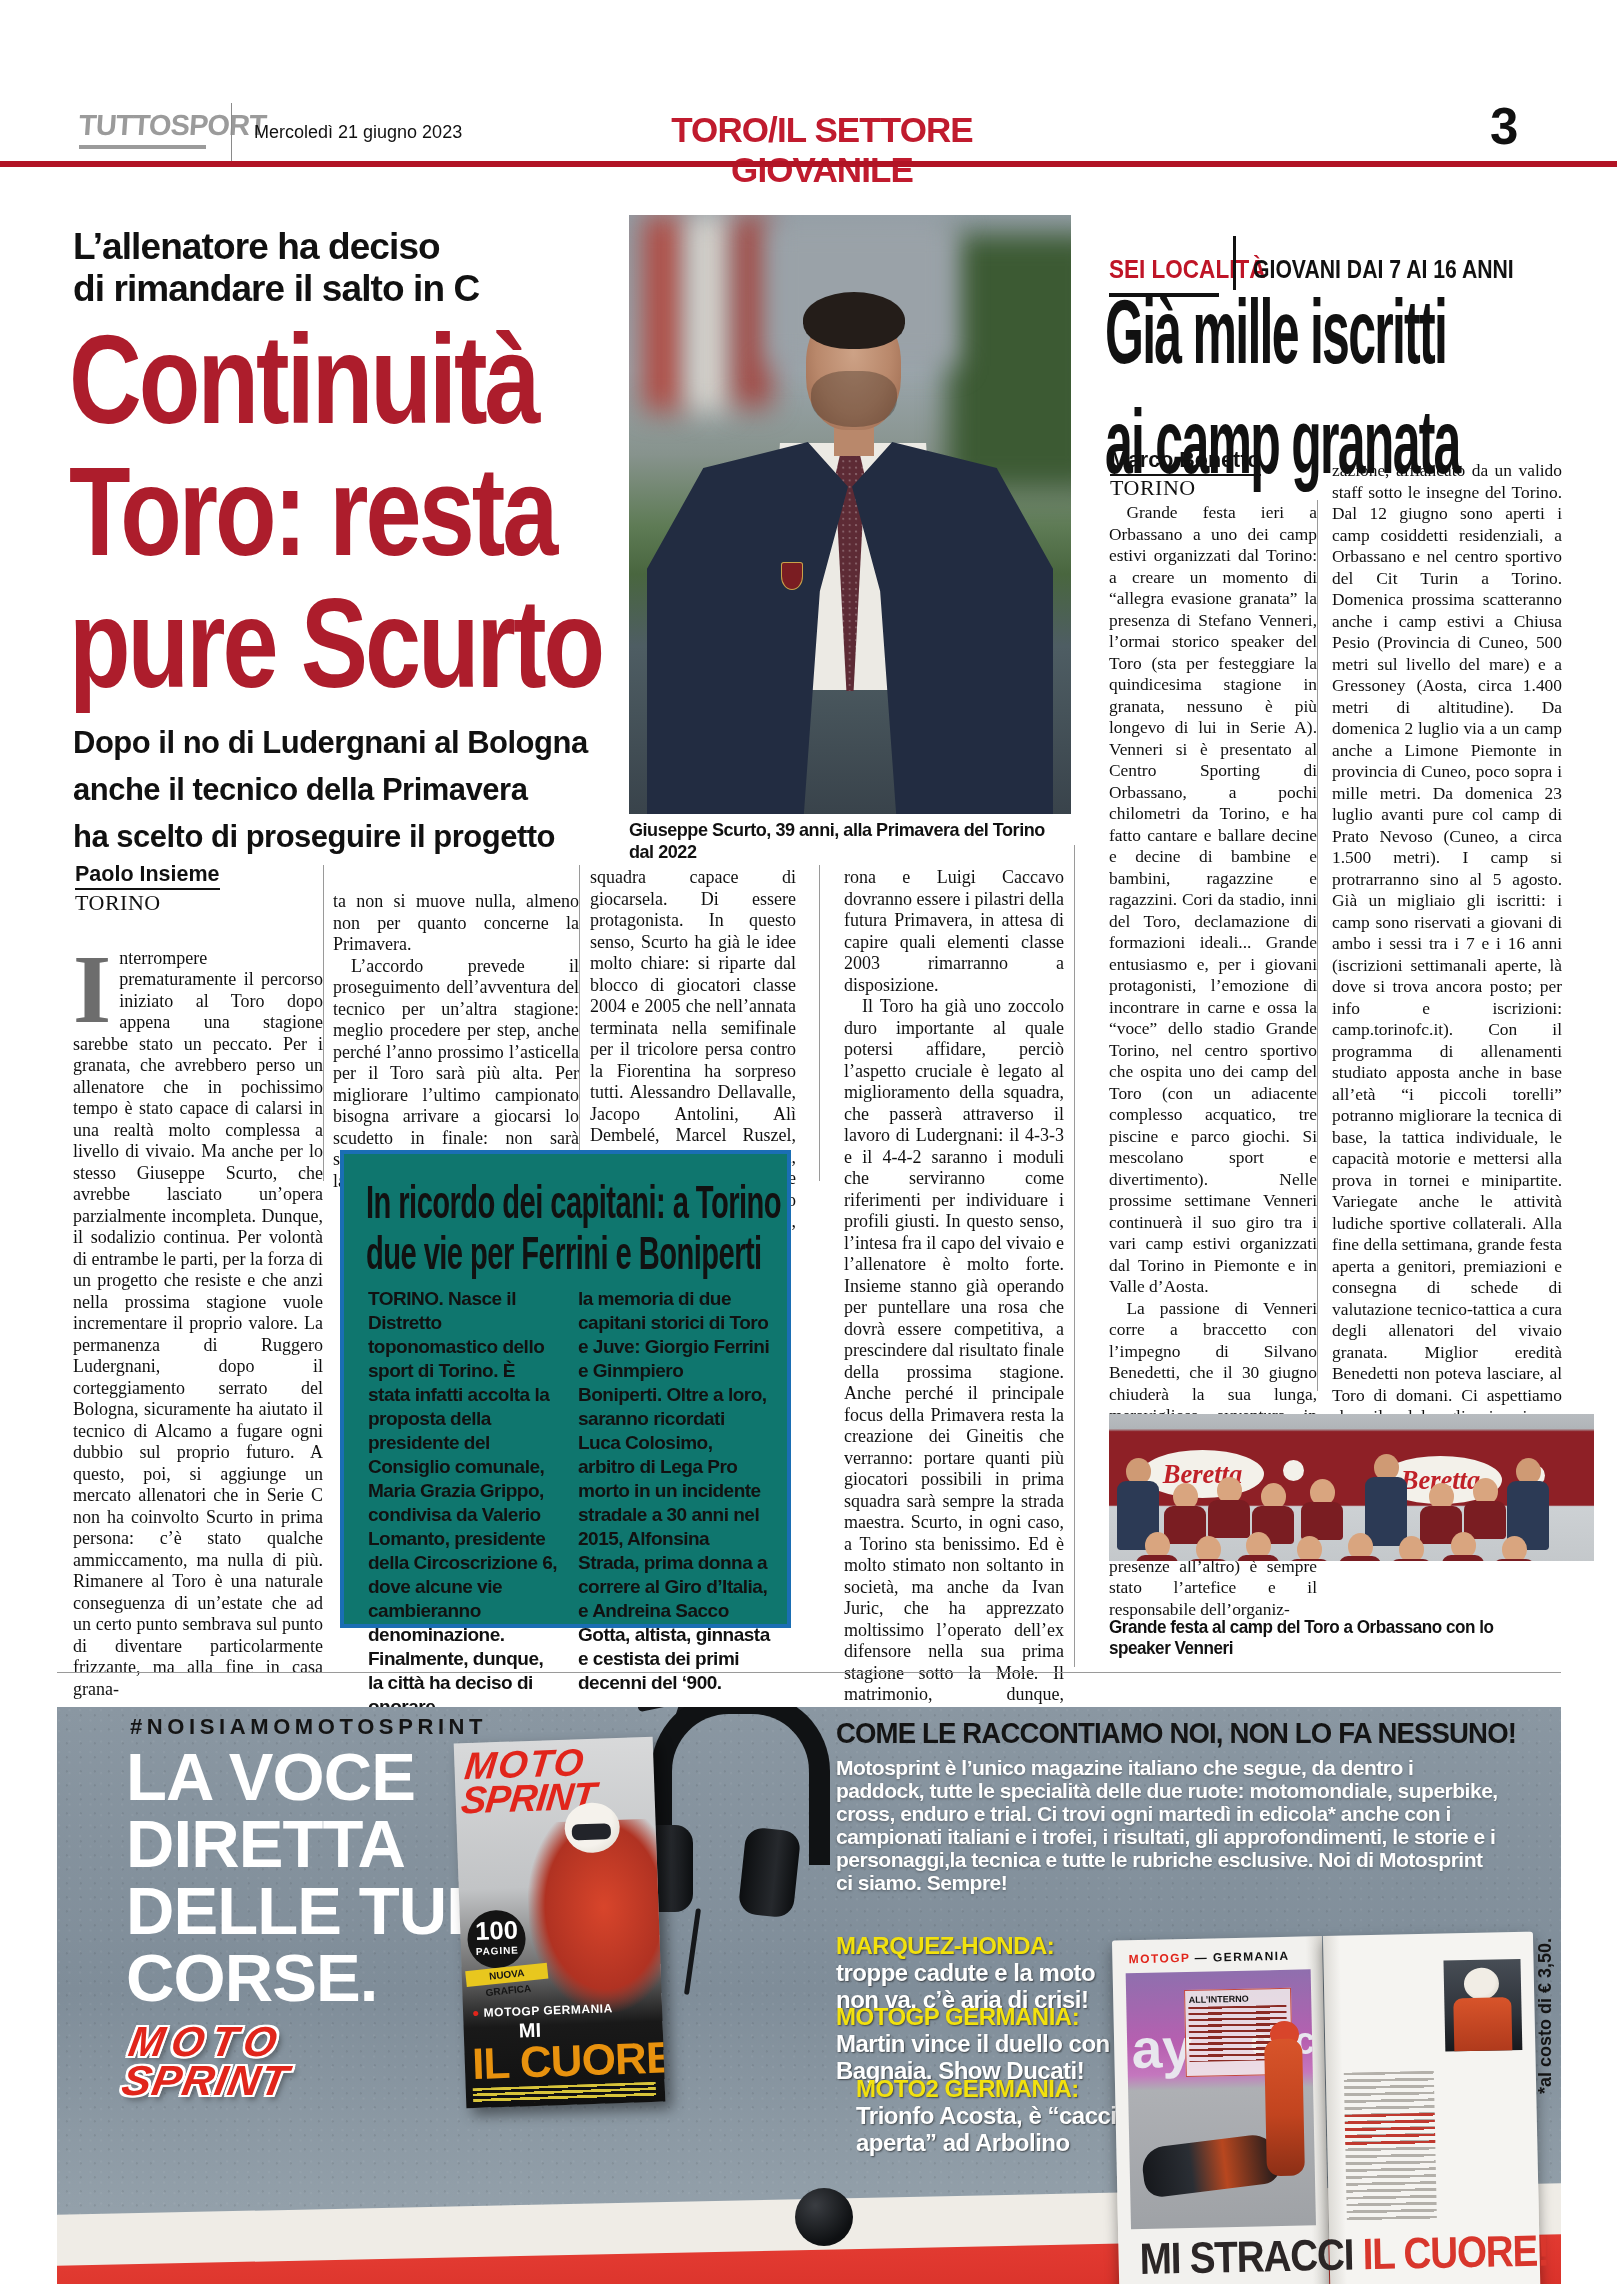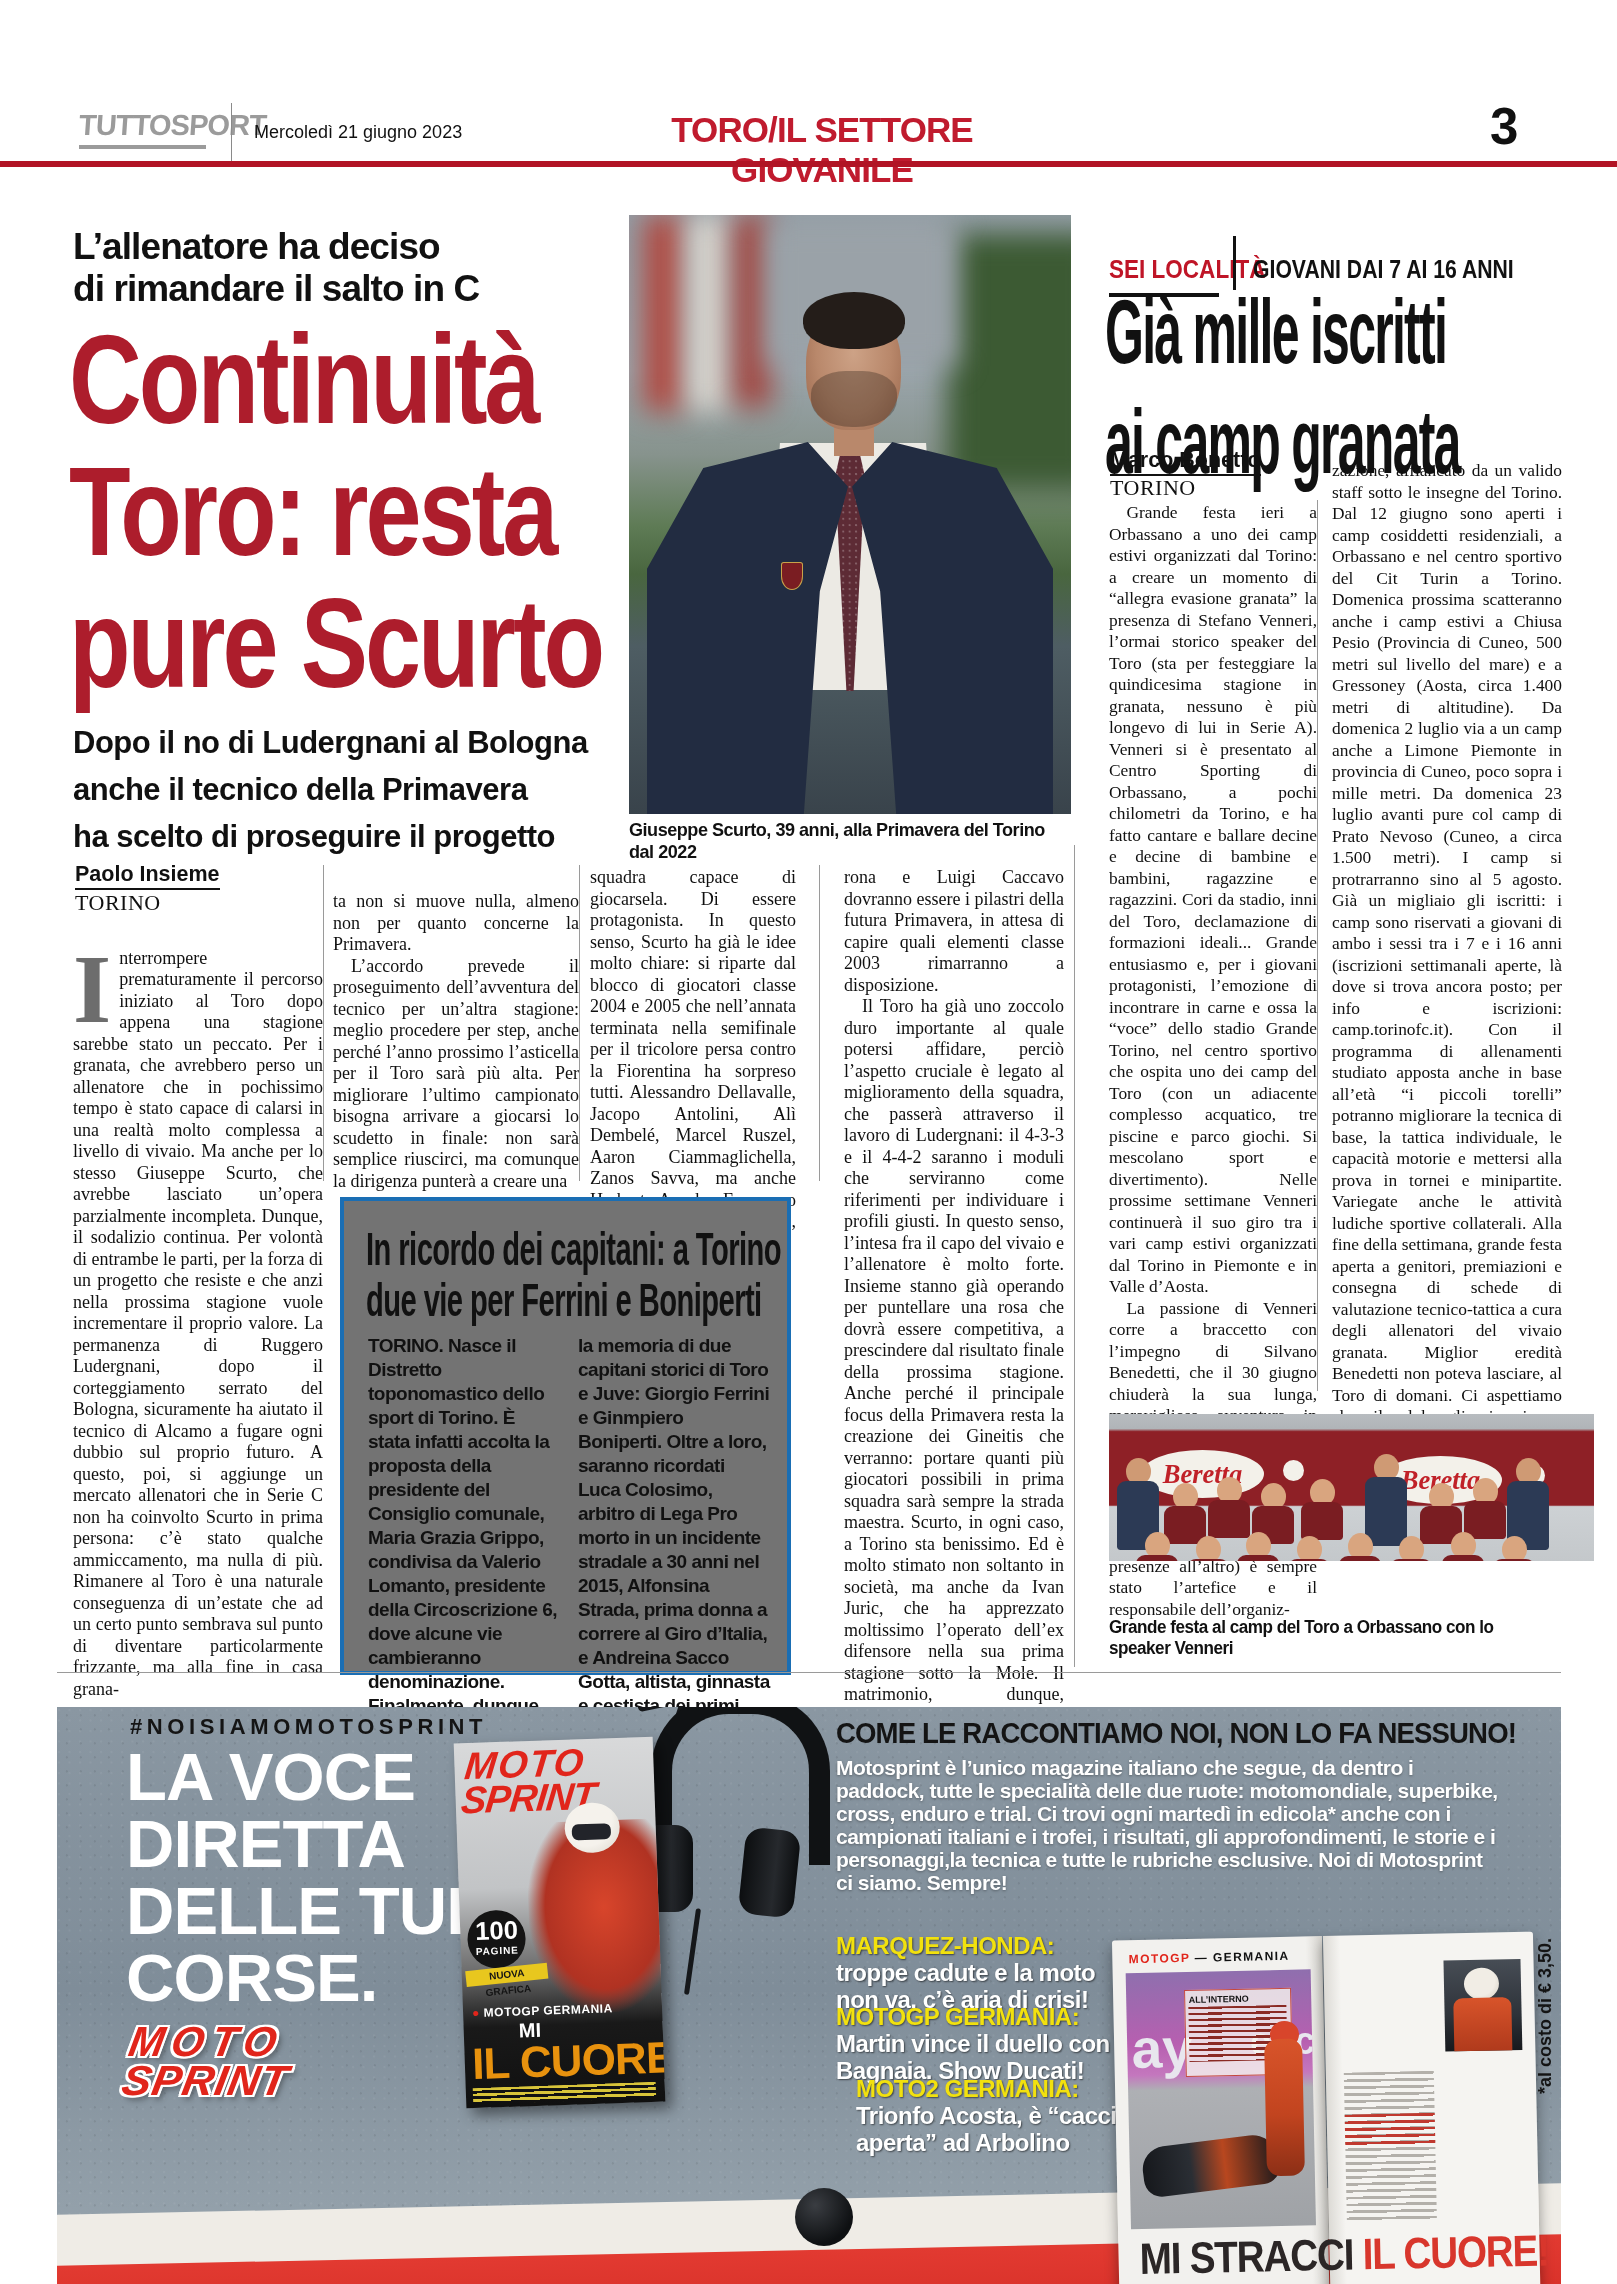--- a/index.html
+++ b/index.html
@@ -36,21 +36,21 @@
   .scurto-tie{position:absolute;left:206px;top:238px;width:30px;height:238px;background:
      radial-gradient(circle at 30% 30%, rgba(255,255,255,.25) 0.9px, transparent 1.4px),
      #5d2b35;background-size:6.4px 6.4px;clip-path:polygon(18% 0,82% 0,100% 10%,62% 100%,38% 100%,0 10%);}
   .scurto-head{position:absolute;left:177px;top:90px;width:95px;height:125px;background:radial-gradient(ellipse at 50% 38%,#cda286 0%,#b9886b 55%,#98664c 100%);border-radius:46% 46% 42% 42%;}
   .scurto-hair{position:absolute;left:174px;top:77px;width:102px;height:57px;background:#241d19;border-radius:50% 50% 45% 45%;}
   .scurto-stubble{position:absolute;left:182px;top:156px;width:86px;height:56px;background:rgba(50,38,30,.35);border-radius:40% 40% 48% 48%;}
   .scurto-neck{position:absolute;left:205px;top:204px;width:40px;height:37px;background:#b9886b;}
   .scurto-crest{position:absolute;left:152px;top:347px;width:20px;height:25.6px;background:#7a1d22;border:1.8px solid #c8a34a;border-radius:2.7px 2.7px 50% 50%;}
 
   
-  .membox{left:340px;top:1197px;width:443px;height:470px;background:#737373;border:4.6px solid #1a6eb4;}
+  .membox{left:340px;top:1150px;width:443px;height:470px;background:#0f766e;border:4.6px solid #1a6eb4;}
   .membox-title{position:absolute;left:22px;top:22px;font-size:47px;line-height:51px;font-weight:bold;letter-spacing:-0.9px;white-space:pre-line;transform:scaleX(.62);transform-origin:left top;width:713px;}
   .membox-col{position:absolute;top:133px;width:192px;font-size:19px;line-height:24px;font-weight:bold;white-space:pre-line;letter-spacing:-0.5px;}
 
   
   .r-kicker-red{left:1109px;top:254px;font-size:26.5px;font-weight:bold;color:#bf1527;transform:scaleX(.85);transform-origin:left top;letter-spacing:0;}
   .r-kicker-underline{left:1109px;top:293px;width:110px;height:3.7px;background:#111;}
   .r-kicker-divider{left:1233px;top:236px;width:2.7px;height:54px;background:#111;}
   .r-kicker-black{left:1253px;top:254px;font-size:26.5px;font-weight:bold;color:#111;transform:scaleX(.8);transform-origin:left top;white-space:nowrap;}
   .r-headline{left:1105px;top:277px;font-size:91px;line-height:110px;font-weight:bold;letter-spacing:-3.2px;white-space:pre-line;transform:scaleX(.55);transform-origin:left top;width:822px;}
   .r-col{font-family:"Liberation Serif",serif;font-size:17.4px;line-height:21.5px;text-align:justify;white-space:pre-line;color:#101010;}

